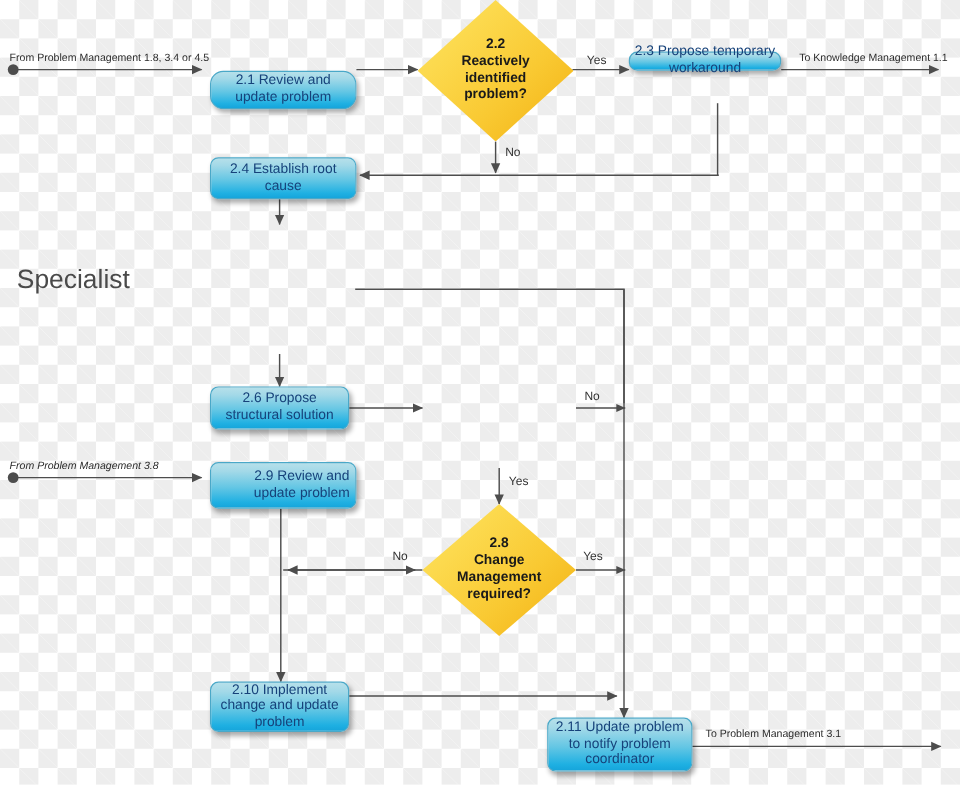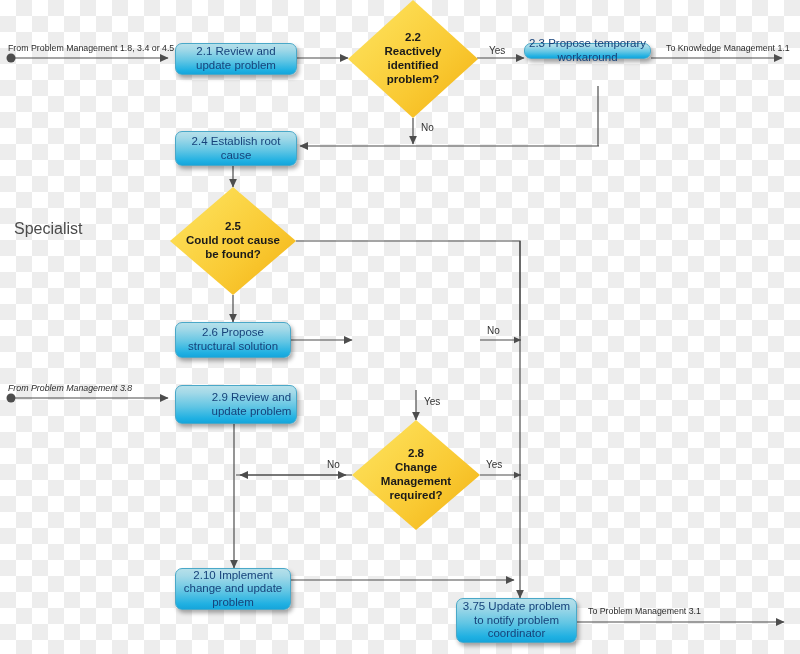--- a/index.html
+++ b/index.html
@@ -89,21 +89,21 @@
     white-space: nowrap;
   }
   .termlbl {
     position: absolute;
     font-size: 8.8px;
     color: #2b2b2b;
     white-space: nowrap;
   }
   .lane-label {
     position: absolute;
-    font-size: 16px;
+    font-size: 22px;
     color: #4a4a4a;
     white-space: nowrap;
   }
 </style>
 </head>
 <body>
 
 <div id="canvas">
 
   <svg id="wires" viewBox="0 0 800 654" width="800" height="654">
@@ -169,43 +169,39 @@
   <div class="termlbl" style="left:8px; top:383px;font-style:italic;">From Problem Management 3.8</div>
   <div class="termlbl" style="left:588px; top:606px;">To Problem Management 3.1</div>
 
   <div class="edgelbl" style="left:489px; top:45px;">Yes</div>
   <div class="edgelbl" style="left:421px; top:122px;">No</div>
   <div class="edgelbl" style="left:487px; top:325px;">No</div>
   <div class="edgelbl" style="left:424px; top:396px;">Yes</div>
   <div class="edgelbl" style="left:327px; top:459px;">No</div>
   <div class="edgelbl" style="left:486px; top:459px;">Yes</div>
 
-  <div class="node pbox" style="left:175px; top:43px; width:122px; height:32px;">2.1 Review and update problem</div>
+  <div class="node pbox" style="left:175px; top:59px; width:122px; height:32px;border-radius:11px;">2.1 Review and update problem</div>
 
   <div class="dwrap" style="left:348px; top:0px; width:130px; height:118px;">
     <div class="dshape"></div>
     <div class="dtext">2.2<br>Reactively<br>identified problem?</div>
   </div>
 
   <div class="node pbox" style="left:524px; top:43px; width:127px; height:16px;">2.3 Propose temporary workaround</div>
 
   <div class="node pbox" style="left:175px; top:131px; width:122px; height:35px;">2.4 Establish root cause</div>
 
-  <div class="dwrap" style="left:170px; top:187px; width:126px; height:108px;">
-    <div class="dshape"></div>
-    <div class="dtext">2.5<br>Could root cause<br>be found?</div>
-  </div>
 
   <div class="node pbox" style="left:175px; top:322px; width:116px; height:36px;">2.6 Propose structural solution</div>
 
 
   <div class="node pbox" style="left:175px; top:385px; width:122px; height:39px;padding-left:35px;">2.9 Review and update problem</div>
 
   <div class="dwrap" style="left:352px; top:420px; width:128px; height:110px;">
     <div class="dshape"></div>
     <div class="dtext">2.8<br>Change<br>Management<br>required?</div>
   </div>
 
   <div class="node pbox" style="left:175px; top:568px; width:116px; height:42px;">2.10 Implement change and update problem</div>
 
-  <div class="node pbox" style="left:456px; top:598px; width:121px; height:45px;">3.75 Update problem to notify problem coordinator</div>
+  <div class="node pbox" style="left:456px; top:598px; width:121px; height:45px;">2.11 Update problem to notify problem coordinator</div>
 
 </div>
 
 </body></html>

